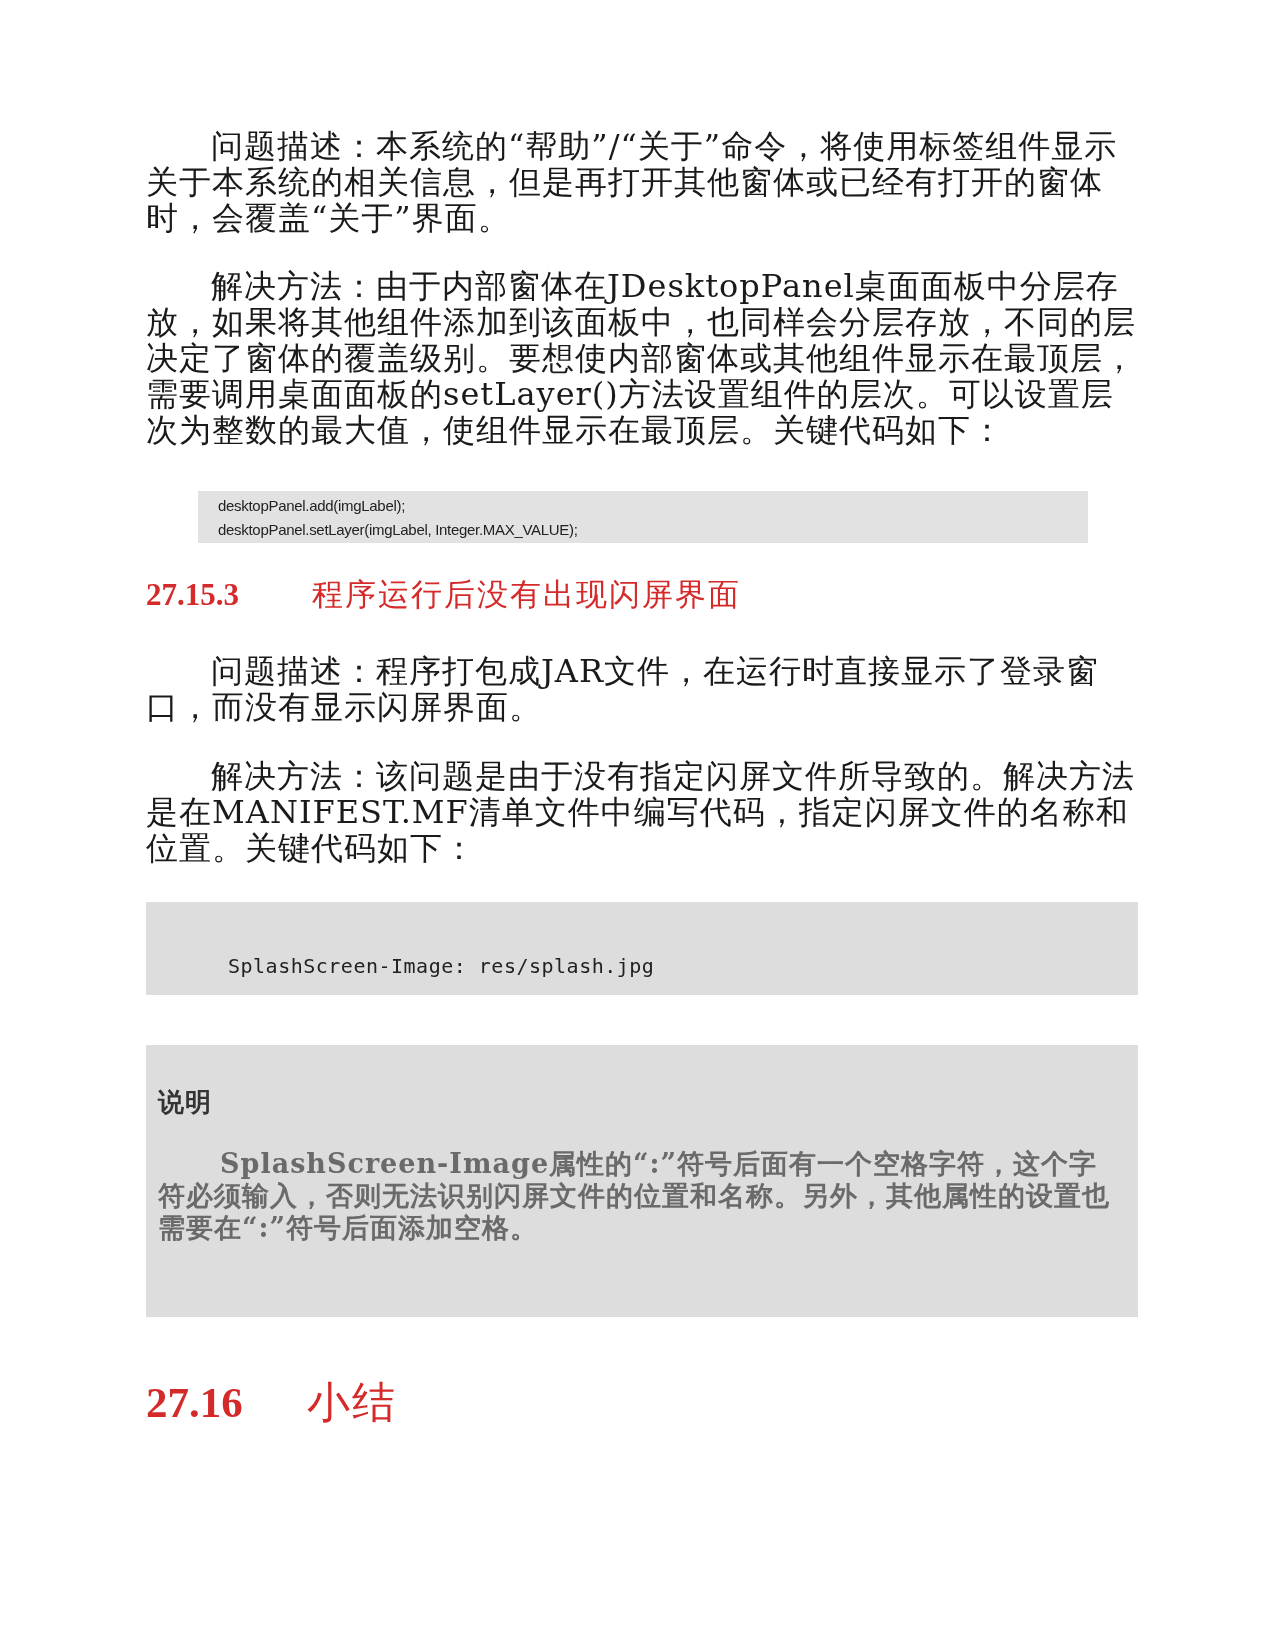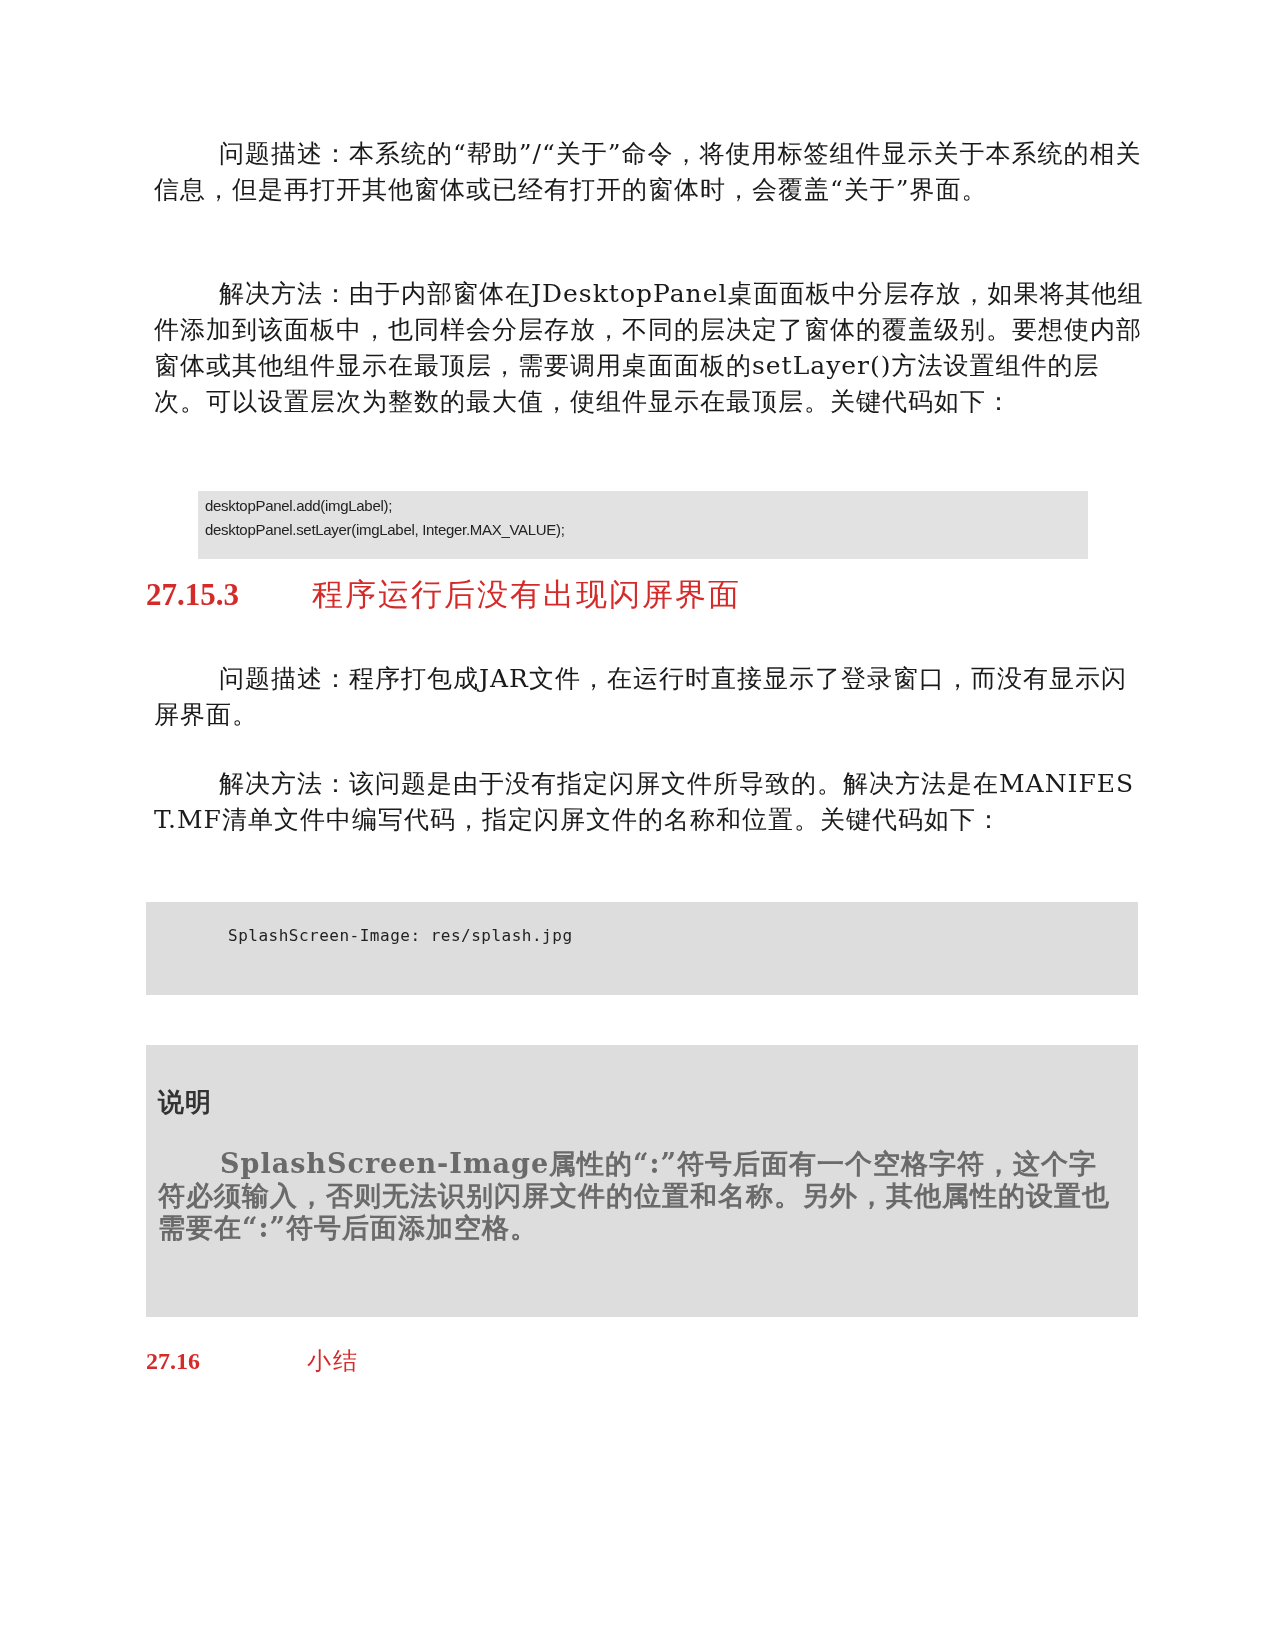--- a/index.html
+++ b/index.html
@@ -19,39 +19,39 @@
       position: absolute;
       left: 0;
       top: 0;
       width: 1280px;
       height: 1642px;
     }
     .para {
       position: absolute;
       left: 146px;
       width: 990px;
-      font-size: 25px;
+      font-size: 32px;
       line-height: 36px;
       text-indent: 65px;
       letter-spacing: 1px;
-      margin: 8px;
+      margin: 0;
       word-break: break-all;
     }
     .code-small {
       position: absolute;
       left: 198px;
       top: 491px;
       width: 890px;
-      height: 68px;
+      height: 52px;
       background: #e2e2e2;
       font-family: "Liberation Sans", sans-serif;
       font-size: 15px;
       line-height: 24px;
       color: #222;
-      padding: 3px 0 0 7px;
+      padding: 3px 0 0 20px;
       box-sizing: border-box;
       letter-spacing: -0.3px;
     }
     .code-small div { white-space: pre; }
     .heading {
       position: absolute;
       left: 146px;
       color: #d42a2a;
       margin: 0;
       font-weight: normal;
@@ -62,34 +62,34 @@
       font-weight: bold;
       display: inline-block;
     }
     .heading .title {
       font-family: "DejaVu Serif", "Liberation Serif", serif;
       letter-spacing: 2px;
       margin-left: 38px;
     }
     .h3 { top: 574px; font-size: 31px; }
     .h3 .num { width: 128px; }
-    .h2 { top: 1345px; font-size: 24px; }
+    .h2 { top: 1374px; font-size: 43px; }
     .h2 .num { width: 123px; }
     .code-large {
       position: absolute;
       left: 146px;
       top: 902px;
       width: 992px;
       height: 93px;
       background: #dddddd;
       font-family: "DejaVu Sans Mono", "Liberation Mono", monospace;
-      font-size: 16px;
+      font-size: 20px;
       color: #222;
       box-sizing: border-box;
-      padding: 24px 0 0 82px;
+      padding: 52px 0 0 82px;
       white-space: pre;
       letter-spacing: 0.5px;
     }
     .note {
       position: absolute;
       left: 146px;
       top: 1045px;
       width: 992px;
       height: 272px;
       background: #dddddd;

